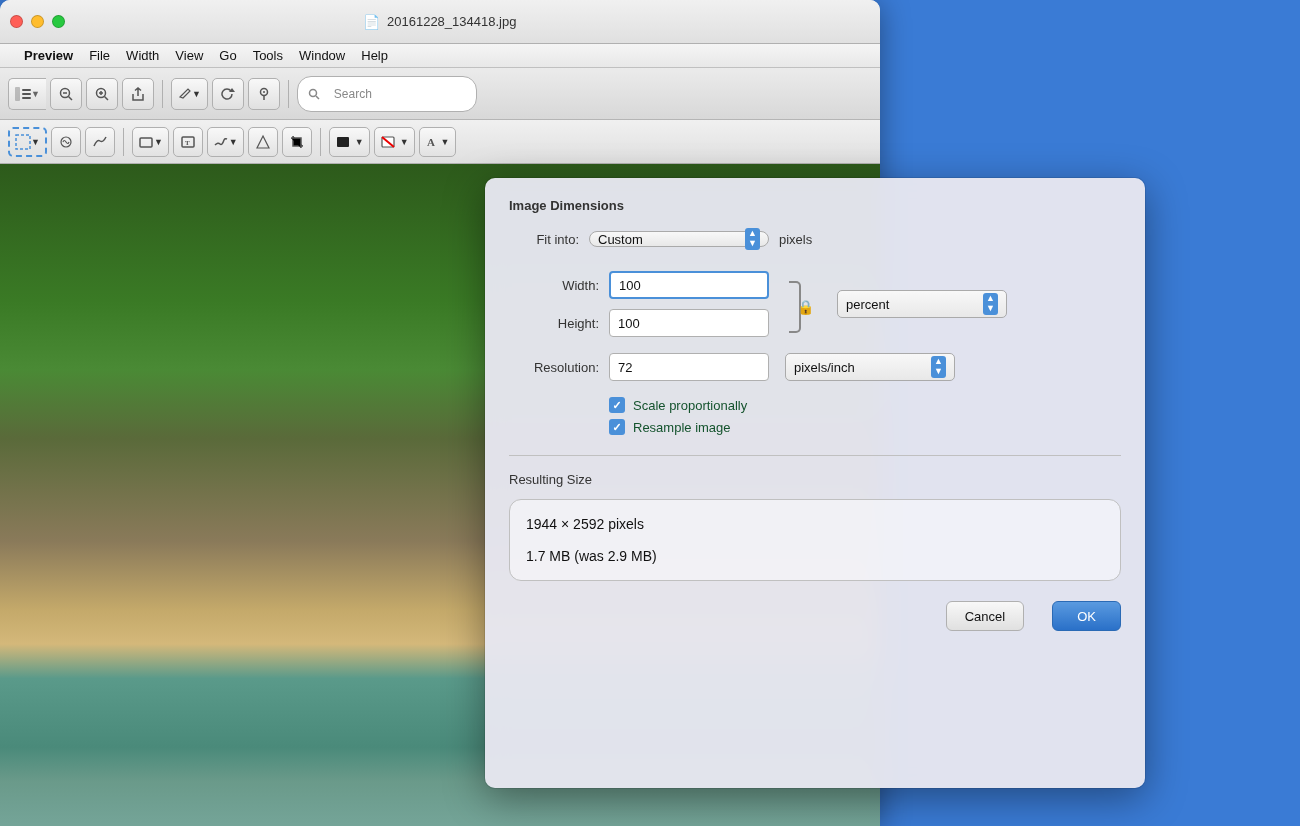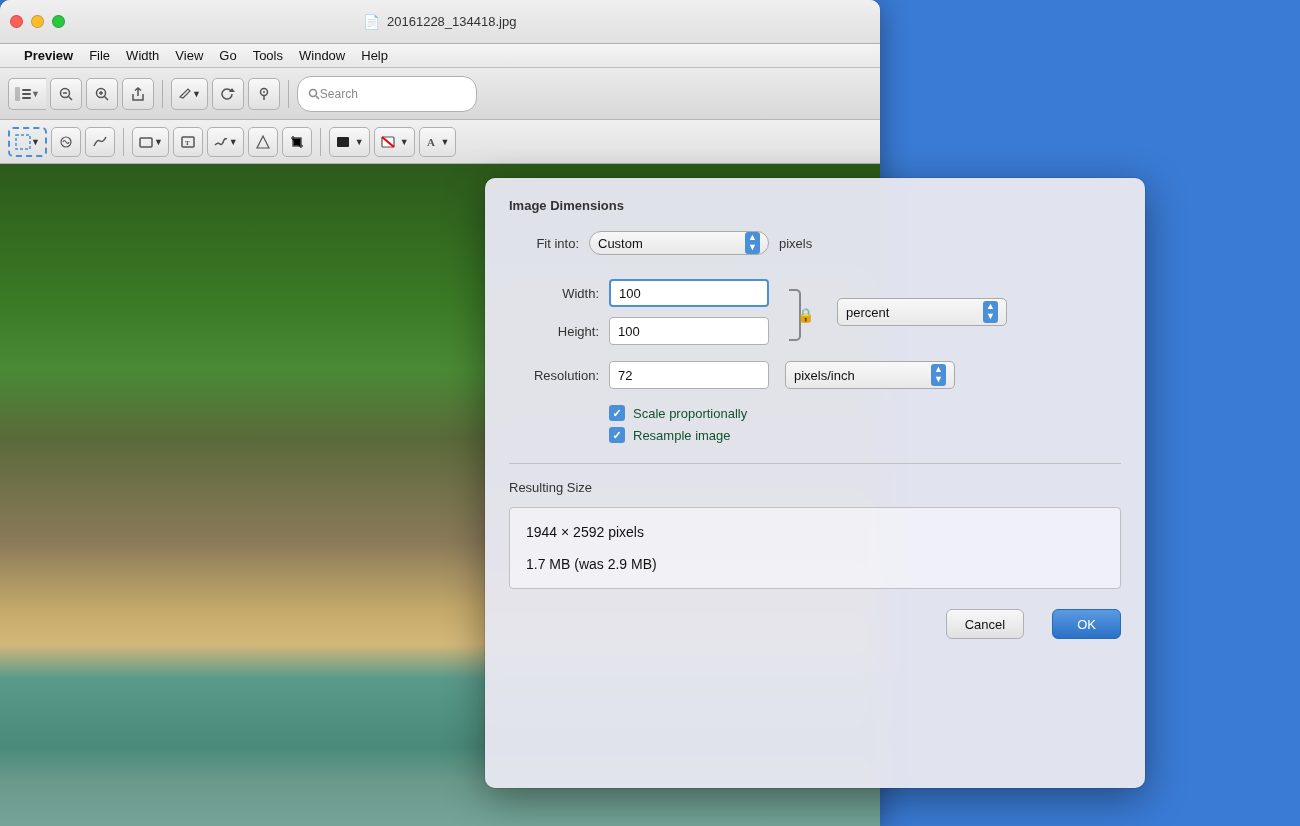--- a/index.html
+++ b/index.html
@@ -134,21 +134,21 @@
 
     .search-box {
       height: 36px;
       width: 180px;
       border: 1px solid #b0b0b0;
       border-radius: 14px;
       background: white;
       display: flex;
       align-items: center;
       padding: 16px 10px;
-      gap: 0;
+      gap: 14px;
       font-size: 12px;
       color: #888;
     }
 
     
     .annotation-bar {
       height: 44px;
       background: linear-gradient(to bottom, #f0f0f0, #e0e0e0);
       border-bottom: 1px solid #b0b0b0;
       display: flex;
@@ -242,21 +242,21 @@
 
     .fit-label {
       font-size: 13px;
       color: #333;
       text-align: right;
       min-width: 70px;
     }
 
     .select-box {
       width: 180px;
-      height: 24px;
+      height: 16px;
       border: 1px solid #aaa;
       border-radius: 12px;
       background: linear-gradient(to bottom, #f8f8f8, #e8e8e8);
       display: flex;
       align-items: center;
       justify-content: space-between;
       padding: 0 8px;
       font-size: 13px;
       color: #111;
       cursor: pointer;
@@ -404,21 +404,21 @@
     
     .resulting-size-title {
       font-size: 13px;
       font-weight: 500;
       color: #333;
       margin-bottom: 12px;
     }
 
     .resulting-size-box {
       border: 1px solid #c0c0c0;
-      border-radius: 4px;
+      border-radius: 12px;
       background: rgba(255,255,255,0.5);
       padding: 16px 16px;
       margin-bottom: 20px;
     }
 
     .size-pixels {
       font-size: 14px;
       color: #111;
       margin-bottom: 16px;
     }

